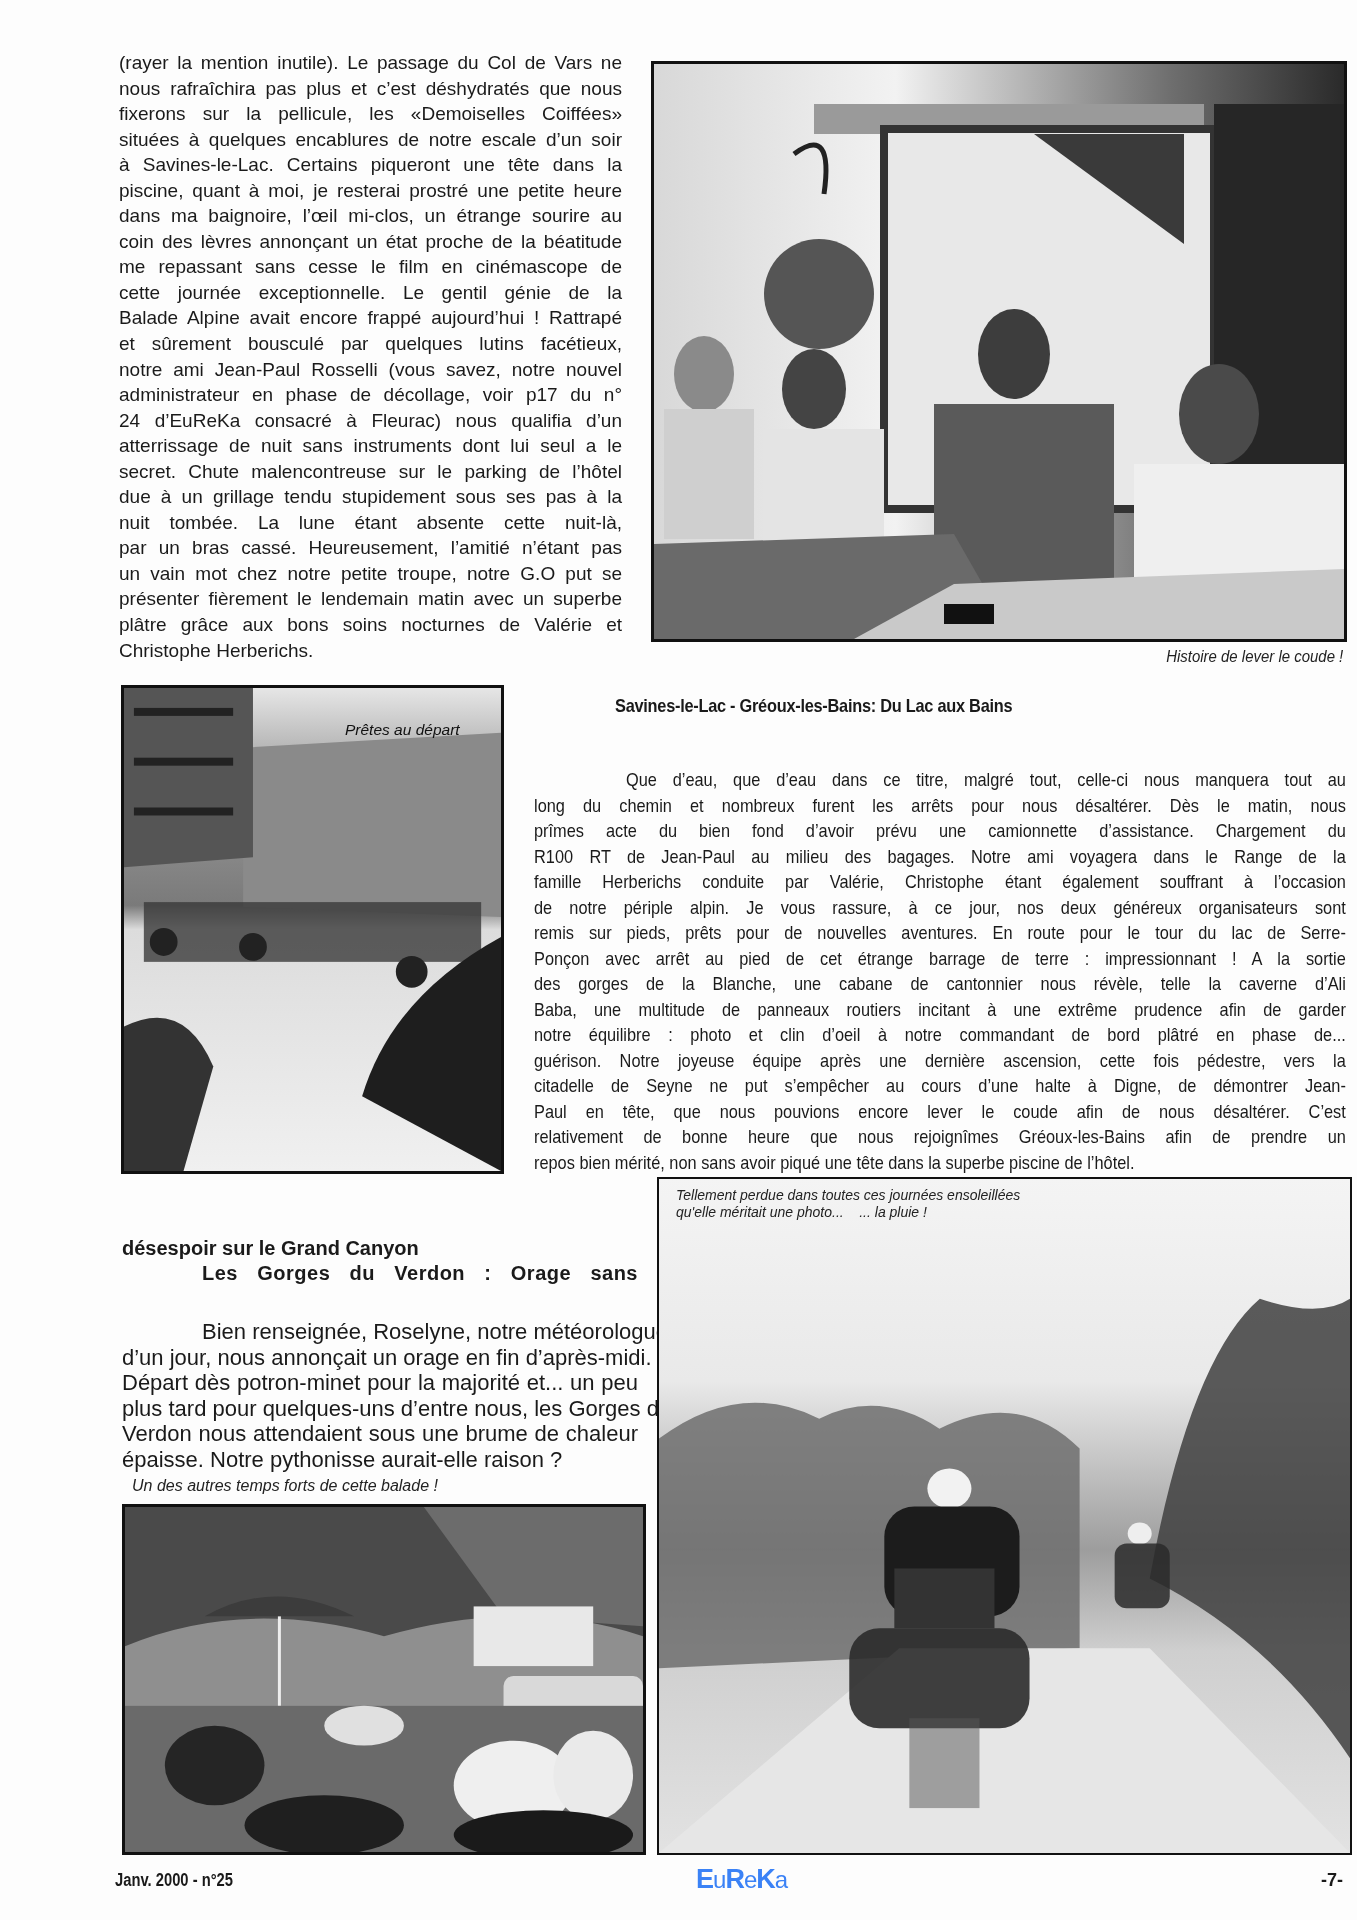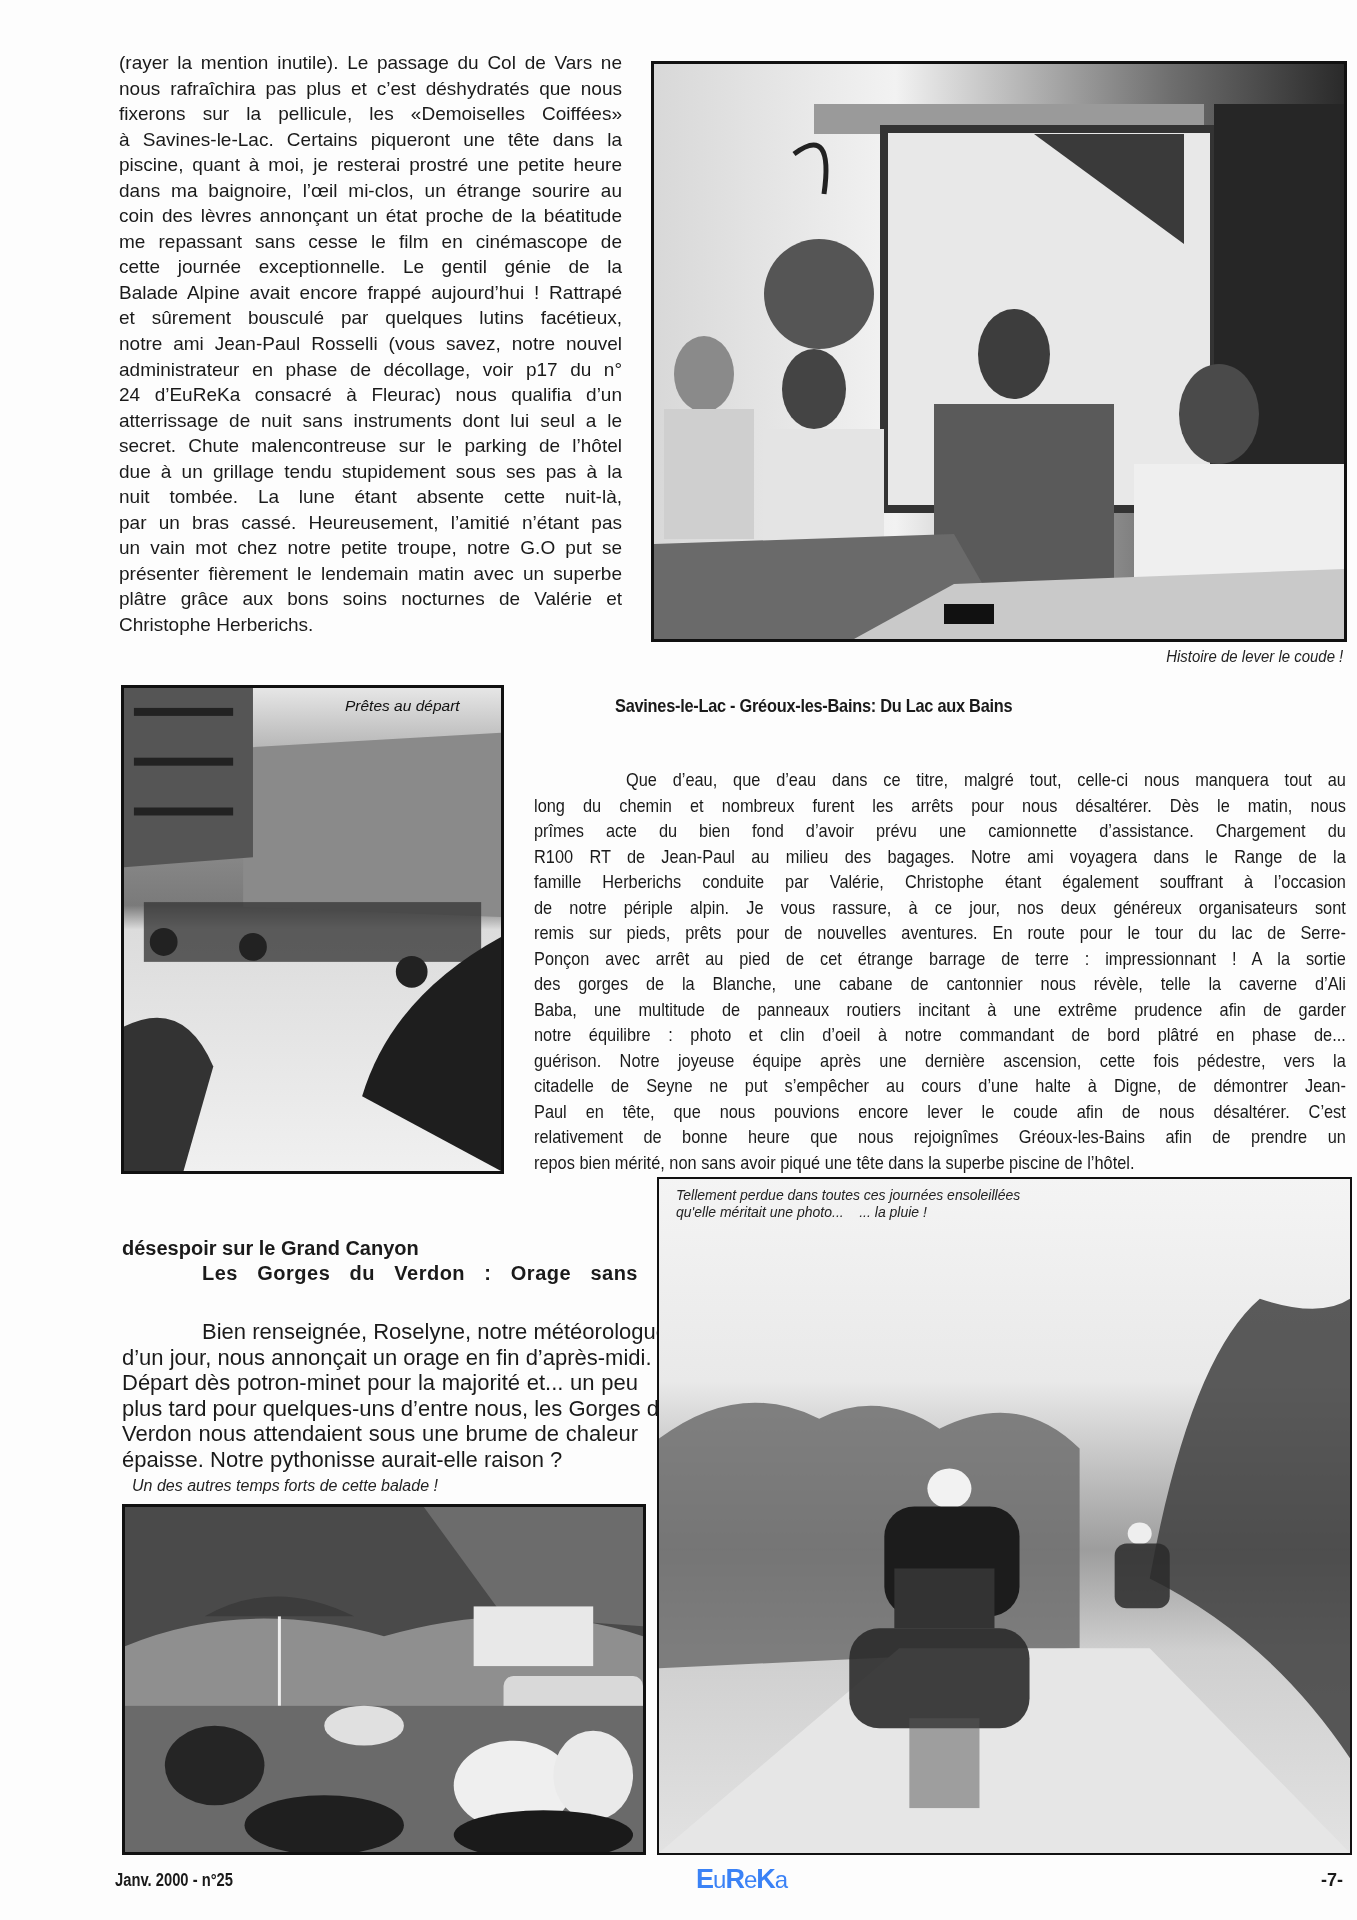--- a/index.html
+++ b/index.html
@@ -27,39 +27,40 @@
   .photo { position: absolute; border: 3px solid #111; box-sizing: border-box; overflow: hidden; }
   .photo svg { display: block; width: 100%; height: 100%; }
 
   #photo-cheers { left: 651px; top: 61px; width: 696px; height: 581px; }
   #photo-depart { left: 121px; top: 685px; width: 383px; height: 489px; }
   #photo-terrace { left: 122px; top: 1504px; width: 524px; height: 351px; }
   #photo-rain { left: 657px; top: 1177px; width: 695px; height: 678px; border-width: 2px; }
 
   .caption { position: absolute; font-style: italic; font-size: 17px; color: #222; white-space: nowrap; }
   #cap-cheers { right: 14px; top: 647px; font-size: 17px; transform: scaleX(0.88); transform-origin: right; }
-  #cap-depart { left: 345px; top: 697px; font-size: 15.5px; color: #111; }
+  #cap-depart { left: 345px; top: 721px; font-size: 15.5px; color: #111; }
   #cap-terrace { left: 132px; top: 1477px; font-size: 16px; font-style: italic; }
   #cap-rain { left: 676px; top: 1187px; font-size: 14px; line-height: 17px; white-space: normal; width: 500px; color: #222; }
 
   .footer { position: absolute; top: 1870px; font-weight: bold; }
   #footer-issue { left: 115px; font-size: 18px; transform: scaleX(0.82); transform-origin: left; white-space: nowrap; }
   #footer-logo { left: 696px; top: 1864px; font-size: 27px; letter-spacing: -1px; font-weight: bold; color: #3b82f6; }
   #footer-logo .small { font-weight: normal; font-size: 24px; }
   #footer-page { right: 14px; font-size: 18px; }
 </style>
 </head>
 <body>
 
 <div class="page">
 
   <div id="col1" class="col-text">
       <span class="ln">(rayer la mention inutile). Le passage du Col de Vars ne</span>
       <span class="ln">nous rafraîchira pas plus et c’est déshydratés que nous</span>
       <span class="ln">fixerons sur la pellicule, les «Demoiselles Coiffées»</span>
+      <span class="ln">situées à quelques encablures de notre escale d’un soir</span>
       <span class="ln">à Savines-le-Lac. Certains piqueront une tête dans la</span>
       <span class="ln">piscine, quant à moi, je resterai prostré une petite heure</span>
       <span class="ln">dans ma baignoire, l’œil mi-clos, un étrange sourire au</span>
       <span class="ln">coin des lèvres annonçant un état proche de la béatitude</span>
       <span class="ln">me repassant sans cesse le film en cinémascope de</span>
       <span class="ln">cette journée exceptionnelle. Le gentil génie de la</span>
       <span class="ln">Balade Alpine avait encore frappé aujourd’hui ! Rattrapé</span>
       <span class="ln">et sûrement bousculé par quelques lutins facétieux,</span>
       <span class="ln">notre ami Jean-Paul Rosselli (vous savez, notre nouvel</span>
       <span class="ln">administrateur en phase de décollage, voir p17 du n°</span>

